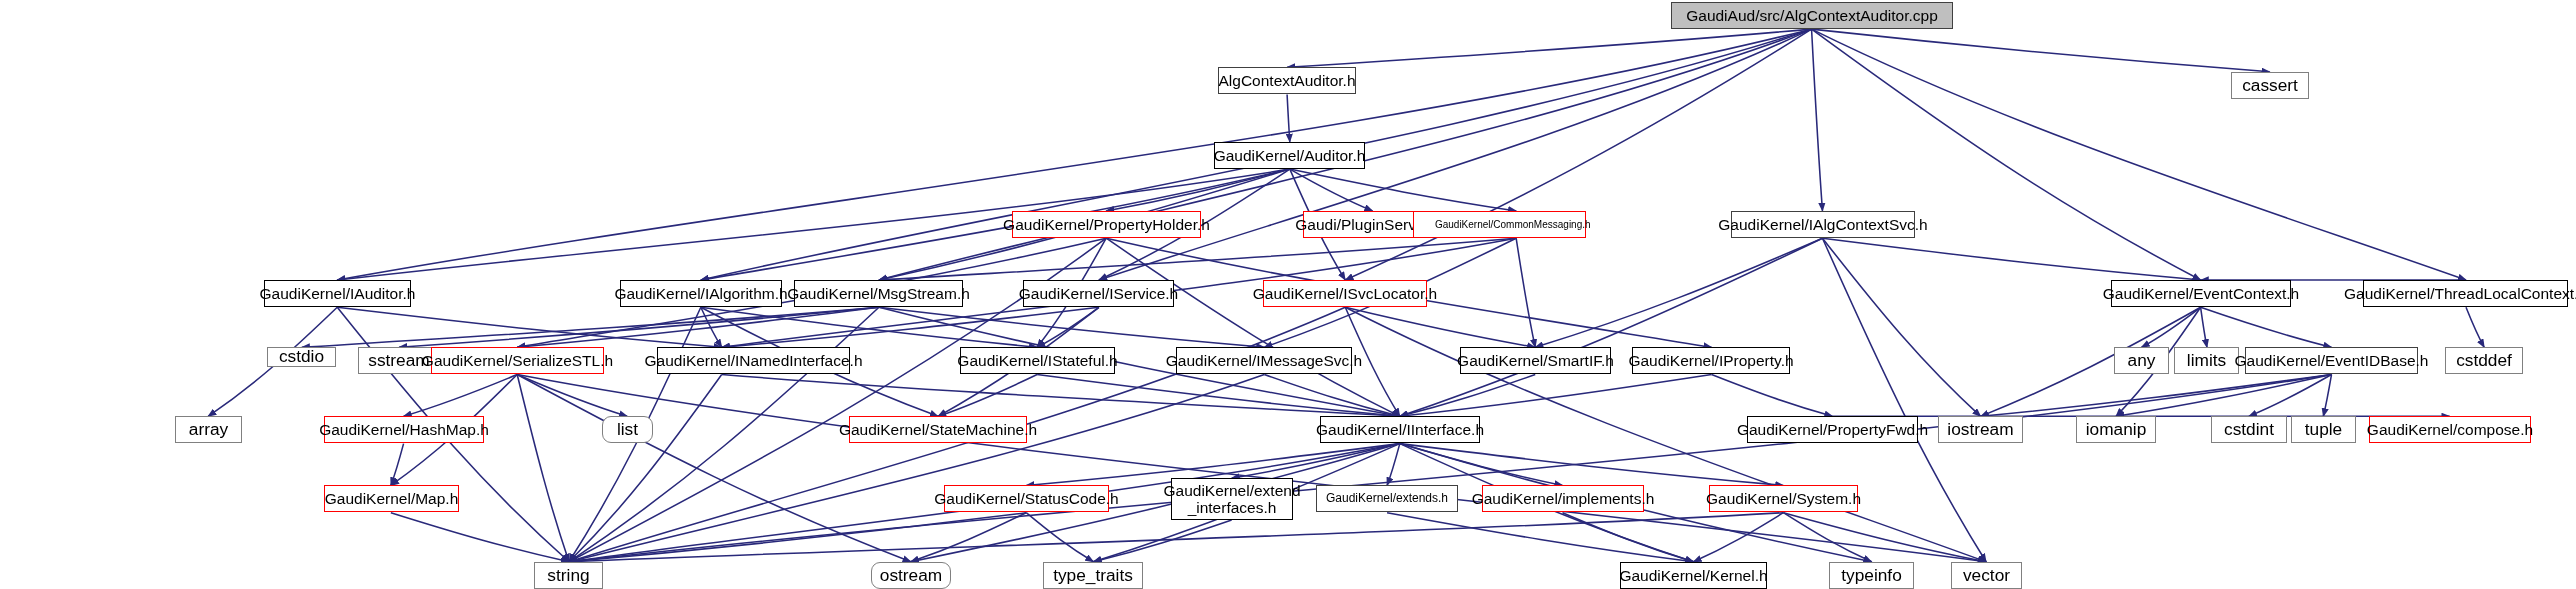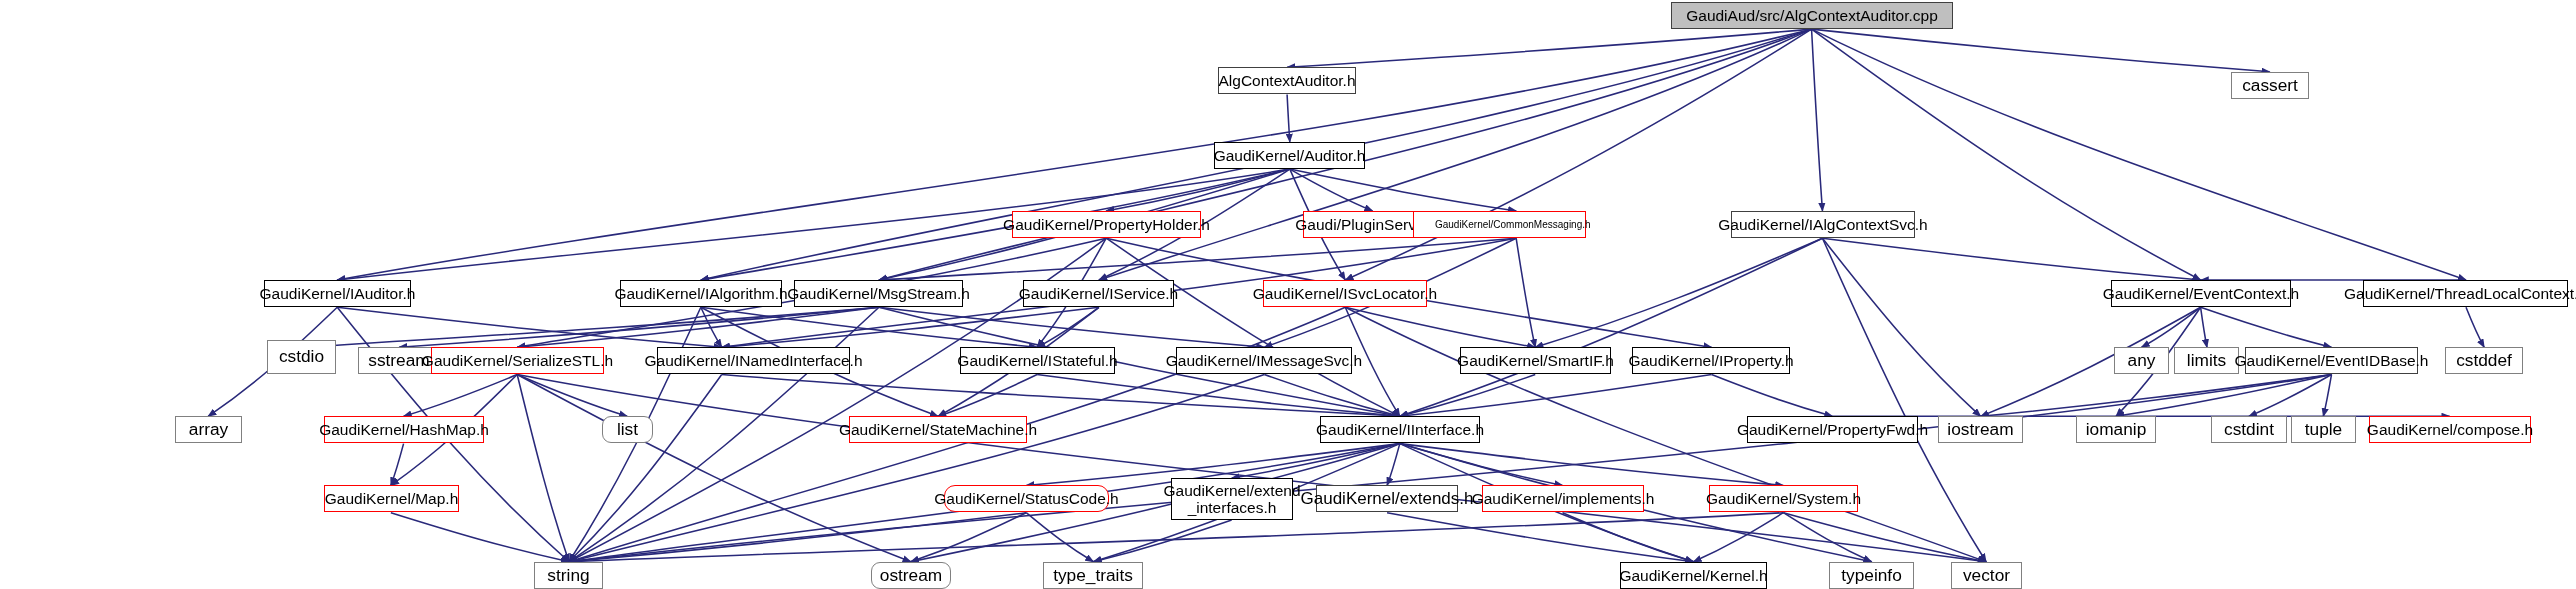--- a/index.html
+++ b/index.html
@@ -158,21 +158,21 @@
       <div class="node red" style="left: 1303px; top: 211px; width: 138px; height: 27px; font-size: 15.5px;">Gaudi/PluginService.h</div>
       <div class="node red" style="left: 1413px; top: 211px; width: 173px; height: 27px; font-size: 10px; padding-left: 32px;">GaudiKernel/CommonMessaging.h</div>
       <div class="node grey" style="left: 1731px; top: 211px; width: 184px; height: 27px; font-size: 15.5px;">GaudiKernel/IAlgContextSvc.h</div>
       <div class="node " style="left: 264px; top: 280px; width: 147px; height: 27px; font-size: 15.5px;">GaudiKernel/IAuditor.h</div>
       <div class="node " style="left: 620px; top: 280px; width: 162px; height: 27px; font-size: 15.5px;">GaudiKernel/IAlgorithm.h</div>
       <div class="node " style="left: 794px; top: 280px; width: 169px; height: 27px; font-size: 15.5px;">GaudiKernel/MsgStream.h</div>
       <div class="node " style="left: 1023px; top: 280px; width: 151px; height: 27px; font-size: 15.5px;">GaudiKernel/IService.h</div>
       <div class="node red" style="left: 1263px; top: 280px; width: 164px; height: 27px; font-size: 15.5px;">GaudiKernel/ISvcLocator.h</div>
       <div class="node " style="left: 2111px; top: 280px; width: 180px; height: 27px; font-size: 15.5px;">GaudiKernel/EventContext.h</div>
       <div class="node " style="left: 2363px; top: 280px; width: 205px; height: 27px; font-size: 15.5px;">GaudiKernel/ThreadLocalContext.h</div>
-      <div class="node sys" style="left: 267px; top: 340px; width: 69px; height: 34px;">cstdio</div>
+      <div class="node sys" style="left: 267px; top: 347px; width: 69px; height: 20px;">cstdio</div>
       <div class="node sys" style="left: 358px; top: 347px; width: 82px; height: 27px;">sstream</div>
       <div class="node red" style="left: 431px; top: 347px; width: 173px; height: 27px; font-size: 15.5px;">GaudiKernel/SerializeSTL.h</div>
       <div class="node " style="left: 657px; top: 347px; width: 193px; height: 27px; font-size: 15.5px;">GaudiKernel/INamedInterface.h</div>
       <div class="node " style="left: 960px; top: 347px; width: 155px; height: 27px; font-size: 15.5px;">GaudiKernel/IStateful.h</div>
       <div class="node " style="left: 1176px; top: 347px; width: 176px; height: 27px; font-size: 15.5px;">GaudiKernel/IMessageSvc.h</div>
       <div class="node " style="left: 1460px; top: 347px; width: 151px; height: 27px; font-size: 15.5px;">GaudiKernel/SmartIF.h</div>
       <div class="node " style="left: 1632px; top: 347px; width: 158px; height: 27px; font-size: 15.5px;">GaudiKernel/IProperty.h</div>
       <div class="node sys" style="left: 2114px; top: 347px; width: 55px; height: 27px;">any</div>
       <div class="node sys" style="left: 2174px; top: 347px; width: 65px; height: 27px;">limits</div>
       <div class="node grey" style="left: 2245px; top: 347px; width: 173px; height: 27px; font-size: 15.5px;">GaudiKernel/EventIDBase.h</div>
@@ -182,24 +182,24 @@
       <div class="node sys" style="left: 602px; top: 416px; width: 51px; height: 27px; border-radius: 9px;">list</div>
       <div class="node red" style="left: 849px; top: 416px; width: 178px; height: 27px; font-size: 15.5px;">GaudiKernel/StateMachine.h</div>
       <div class="node " style="left: 1320px; top: 416px; width: 160px; height: 27px; font-size: 15.5px;">GaudiKernel/IInterface.h</div>
       <div class="node " style="left: 1747px; top: 416px; width: 171px; height: 27px; font-size: 15.5px;">GaudiKernel/PropertyFwd.h</div>
       <div class="node sys" style="left: 1938px; top: 416px; width: 85px; height: 27px;">iostream</div>
       <div class="node sys" style="left: 2076px; top: 416px; width: 80px; height: 27px;">iomanip</div>
       <div class="node sys" style="left: 2211px; top: 416px; width: 76px; height: 27px;">cstdint</div>
       <div class="node sys" style="left: 2291px; top: 416px; width: 65px; height: 27px;">tuple</div>
       <div class="node red" style="left: 2369px; top: 416px; width: 162px; height: 27px; font-size: 15.5px;">GaudiKernel/compose.h</div>
       <div class="node red" style="left: 324px; top: 485px; width: 135px; height: 27px; font-size: 15.5px;">GaudiKernel/Map.h</div>
-      <div class="node red" style="left: 944px; top: 485px; width: 165px; height: 27px; font-size: 15.5px; border-radius: 11px;">GaudiKernel/StatusCode.h</div>
+      <div class="node red" style="left: 944px; top: 485px; width: 165px; height: 27px; font-size: 15.5px;">GaudiKernel/StatusCode.h</div>
       <div class="node " style="left: 1171px; top: 478px; width: 122px; height: 42px; font-size: 15.5px;">GaudiKernel/extend
 _interfaces.h</div>
-      <div class="node grey" style="left: 1316px; top: 485px; width: 142px; height: 27px; font-size: 17px;">GaudiKernel/extends.h</div>
+      <div class="node grey" style="left: 1316px; top: 485px; width: 142px; height: 27px; font-size: 12px;">GaudiKernel/extends.h</div>
       <div class="node red" style="left: 1482px; top: 485px; width: 162px; height: 27px; font-size: 15.5px;">GaudiKernel/implements.h</div>
       <div class="node red" style="left: 1709px; top: 485px; width: 149px; height: 27px; font-size: 15.5px;">GaudiKernel/System.h</div>
       <div class="node sys" style="left: 534px; top: 562px; width: 69px; height: 27px;">string</div>
       <div class="node sys" style="left: 871px; top: 562px; width: 80px; height: 27px; border-radius: 9px;">ostream</div>
       <div class="node sys" style="left: 1043px; top: 562px; width: 100px; height: 27px;">type_traits</div>
       <div class="node " style="left: 1620px; top: 562px; width: 147px; height: 27px; font-size: 15.5px;">GaudiKernel/Kernel.h</div>
       <div class="node sys" style="left: 1829px; top: 562px; width: 85px; height: 27px;">typeinfo</div>
       <div class="node sys" style="left: 1951px; top: 562px; width: 71px; height: 27px;">vector</div>
     </div>
 </div>

